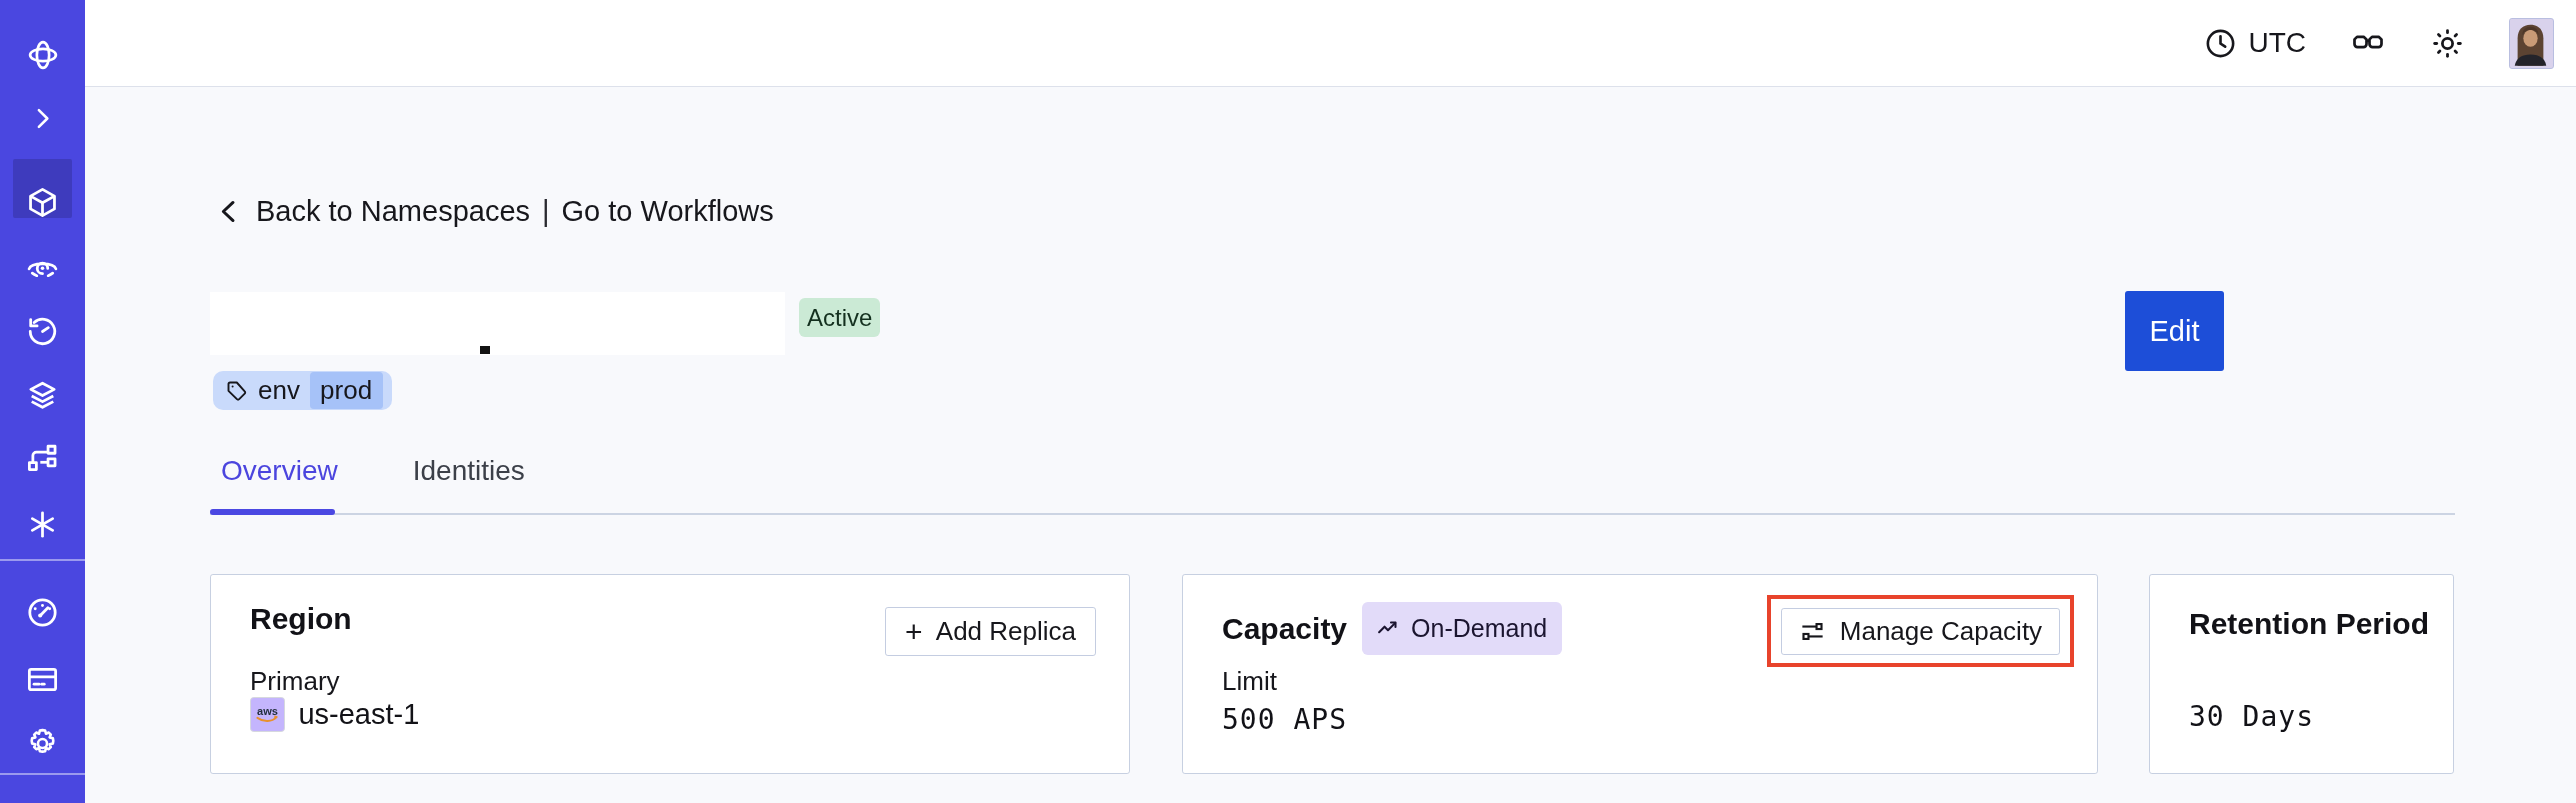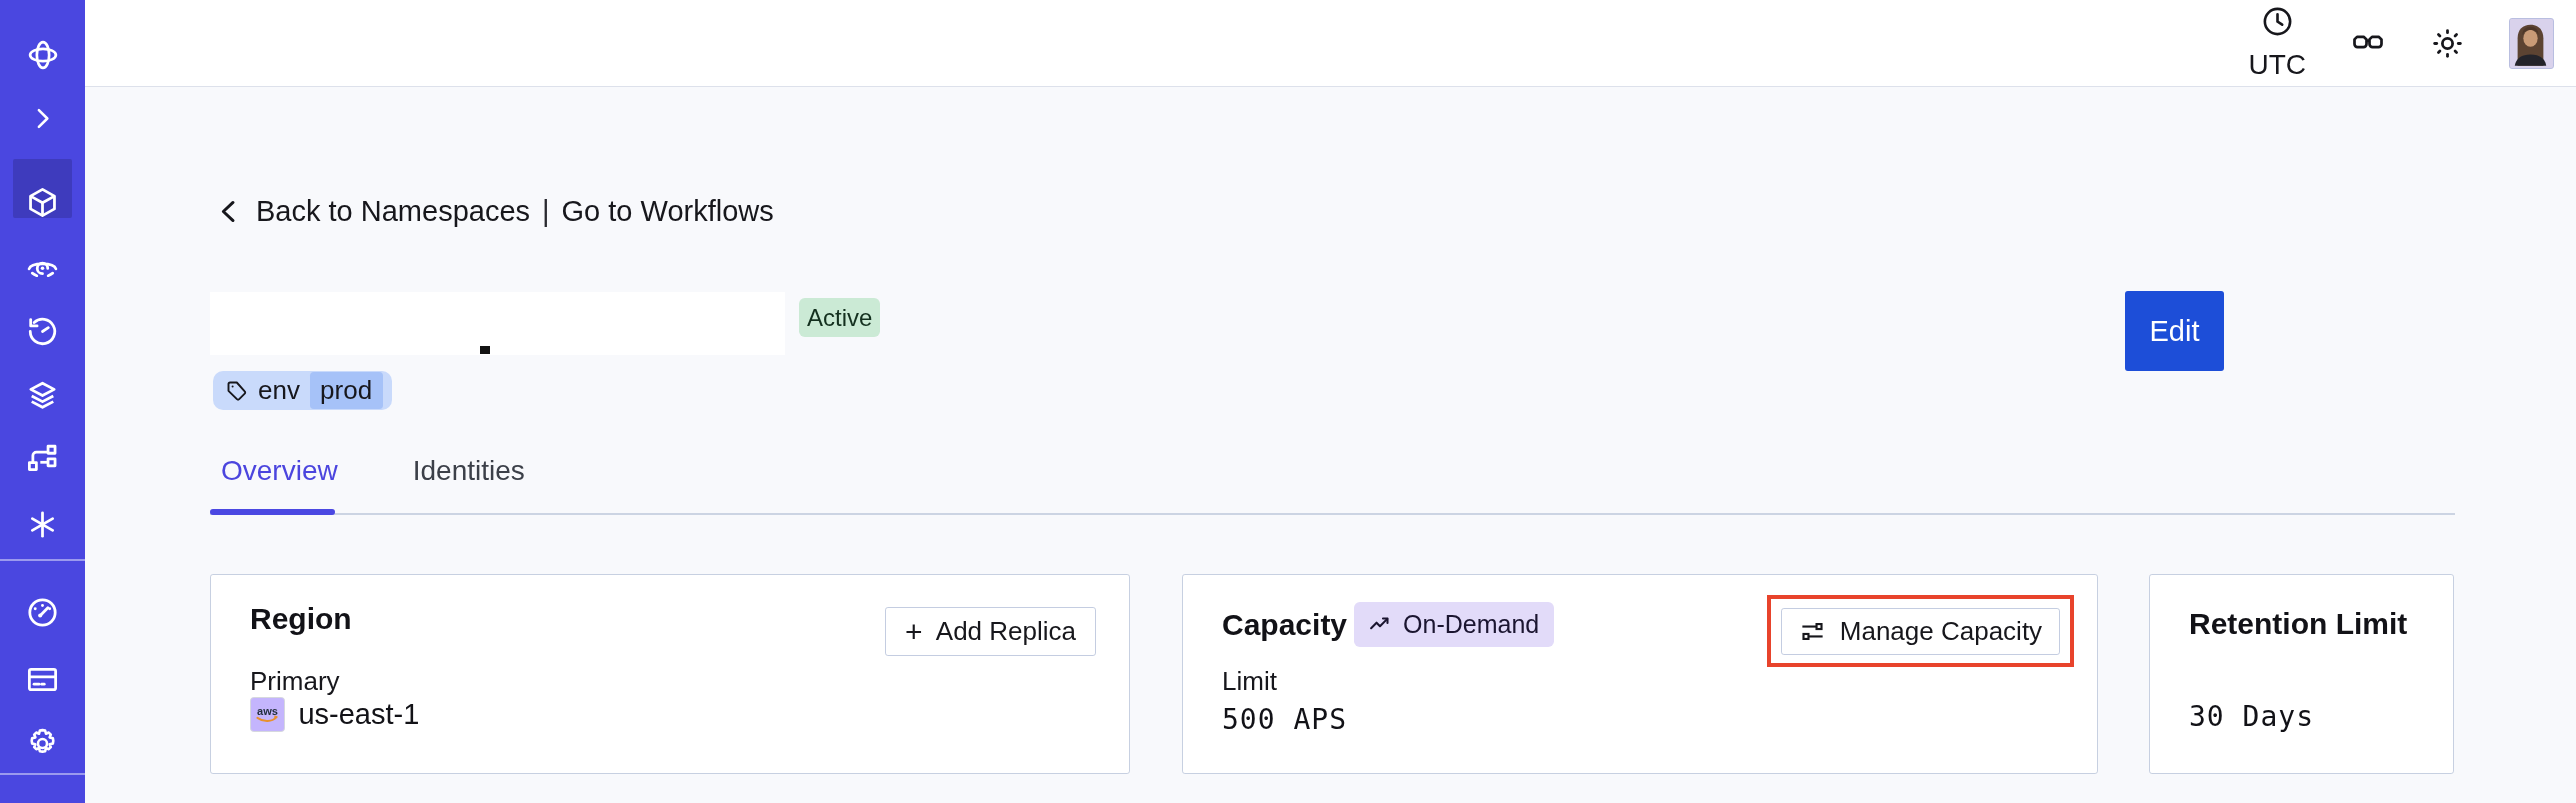--- a/index.html
+++ b/index.html
@@ -9,21 +9,21 @@
 
   
   .sidebar { position:absolute; left:0; top:0; width:85px; height:804px; background:#4A47E0; z-index:5; }
   .sb-item { position:absolute; left:0; width:85px; height:59px; display:flex; align-items:center; justify-content:center; color:#fff; }
   .sb-item svg { display:block; }
   .sb-active-tile { position:absolute; left:12.5px; top:159px; width:59px; height:59px; background:#3E3BBD; border-radius:1.9px; }
   .sb-divider { position:absolute; left:0; width:85px; height:1.9px; background:rgba(255,255,255,0.45); }
 
   
   .topbar { position:absolute; left:85px; top:0; width:2491px; height:87px; background:#FFFFFF; border-bottom:1.9px solid #DDE1EB; display:flex; align-items:center; justify-content:flex-end; gap:44px; padding-right:22px; z-index:4; }
-  .tz { display:flex; align-items:center; gap:11.5px; color:#17171C; font-size:28px; font-weight:500; cursor:pointer;flex-direction:column; }
+  .tz { display:flex; align-items:center; gap:11.5px; color:#17171C; font-size:28px; font-weight:500; cursor:pointer; }
   .topbar-icon { display:flex; align-items:center; justify-content:center; color:#17171C; cursor:pointer; }
   .avatar { width:45px; height:51px; border:1.9px solid #B9BEE0; border-radius:2.9px; overflow:hidden; background:#D9D2EC; }
 
   
   .breadcrumb { position:absolute; left:213px; top:195px; display:flex; align-items:center; gap:12px; font-size:29px; font-weight:500; color:#17171C;justify-content:space-between; }
   .breadcrumb .crumb { cursor:pointer; }
   .breadcrumb .sep { font-weight:400; color:#2A2A30; }
 
   
   .title-redaction { position:absolute; left:210px; top:292px; width:575px; height:63px; background:#FFFFFF; }
@@ -53,23 +53,23 @@
   .card-label { position:absolute; left:39px; top:91px; font-size:26px; color:#17171C; }
   .mono-value { position:absolute; left:39px; top:128px; font-size:28px; color:#121217; font-family:"DejaVu Sans Mono", monospace; letter-spacing:1px; }
 
   .card-region { left:210px; width:920px; }
   .btn-add-replica { position:absolute; right:33px; top:32px; height:49px; padding:0 19px; font-size:26px; }
   .aws-row { position:absolute; left:39px; top:122px; display:flex; align-items:center; gap:13.4px; }
   .aws-box { width:35px; height:35px; background:#c4b5fd; border:1.9px solid #D6D8DE; border-radius:3.8px; display:flex; align-items:center; justify-content:center; }
   .region-value { font-size:29px; color:#121217; }
 
   .card-capacity { left:1182px; width:916px; }
-  .cap-header { position:absolute; left:39px; top:27px; display:flex; align-items:center; gap:7px; }
+  .cap-header { position:absolute; left:39px; top:27px; display:flex; align-items:center; gap:15px; }
   .cap-header .card-title-inline { font-size:30px; font-weight:600; color:#121217; }
-  .cap-badge { height:45px; display:flex; align-items:center; gap:9.6px; padding:0 14.4px; background:#E2DBF9; border-radius:5.8px; font-size:25px; color:#1B1530; }
+  .cap-badge { height:53px; display:flex; align-items:center; gap:9.6px; padding:0 14.4px; background:#E2DBF9; border-radius:5.8px; font-size:25px; color:#1B1530; }
   .annotation-box { position:absolute; right:23px; top:20px; border:4.8px solid #E8432B; padding:8.6px 9.6px; }
   .btn-manage { height:47px; padding:0 17.3px; font-size:26px; }
 
   .card-retention { left:2149px; width:305px; }
   .card-retention .card-title { top:32px; }
   .card-retention .mono-value { top:125px; }
 
   svg { display:block; }
 </style>
 </head>
@@ -297,18 +297,18 @@
           </svg>
         </span>
         <span>Manage Capacity</span>
       </div>
     </div>
     <div class="card-label">Limit</div>
     <div class="mono-value">500 APS</div>
   </section>
 
   <section class="card card-retention">
-    <div class="card-title">Retention Limit</div>
+    <div class="card-title">Retention Period</div>
     <div class="mono-value">30 Days</div>
   </section>
 
 </div>
 
 
 </body></html>

